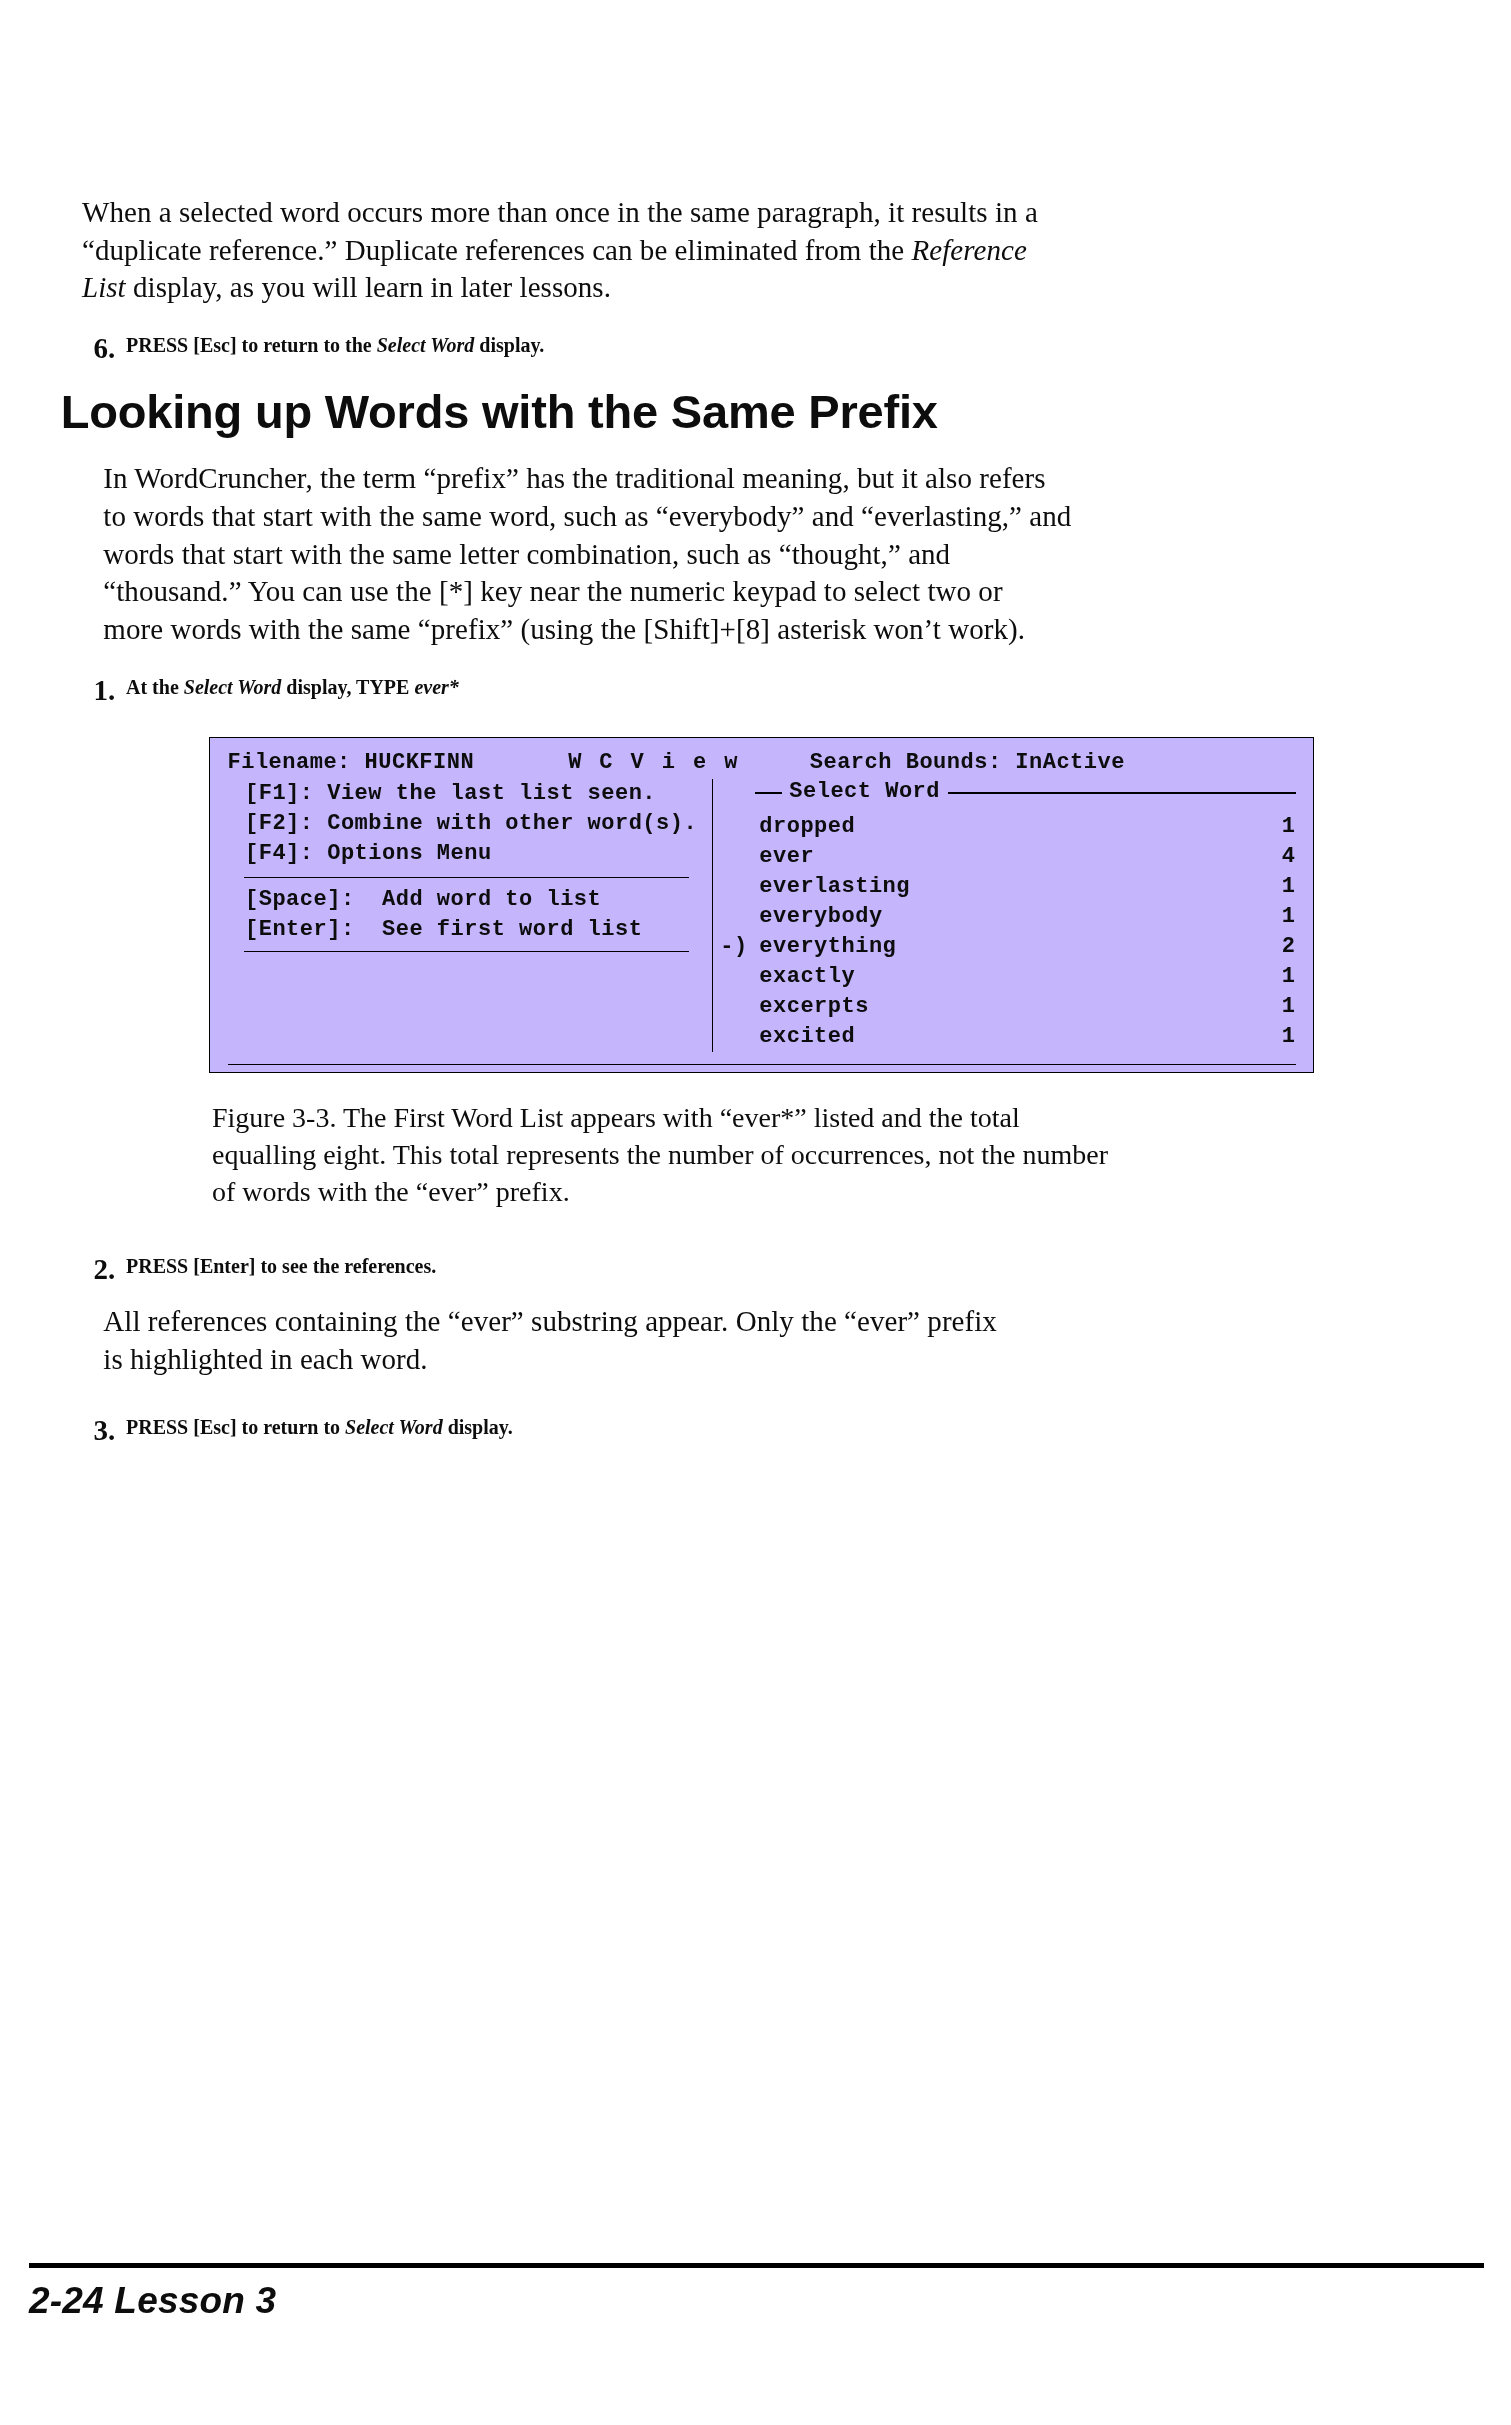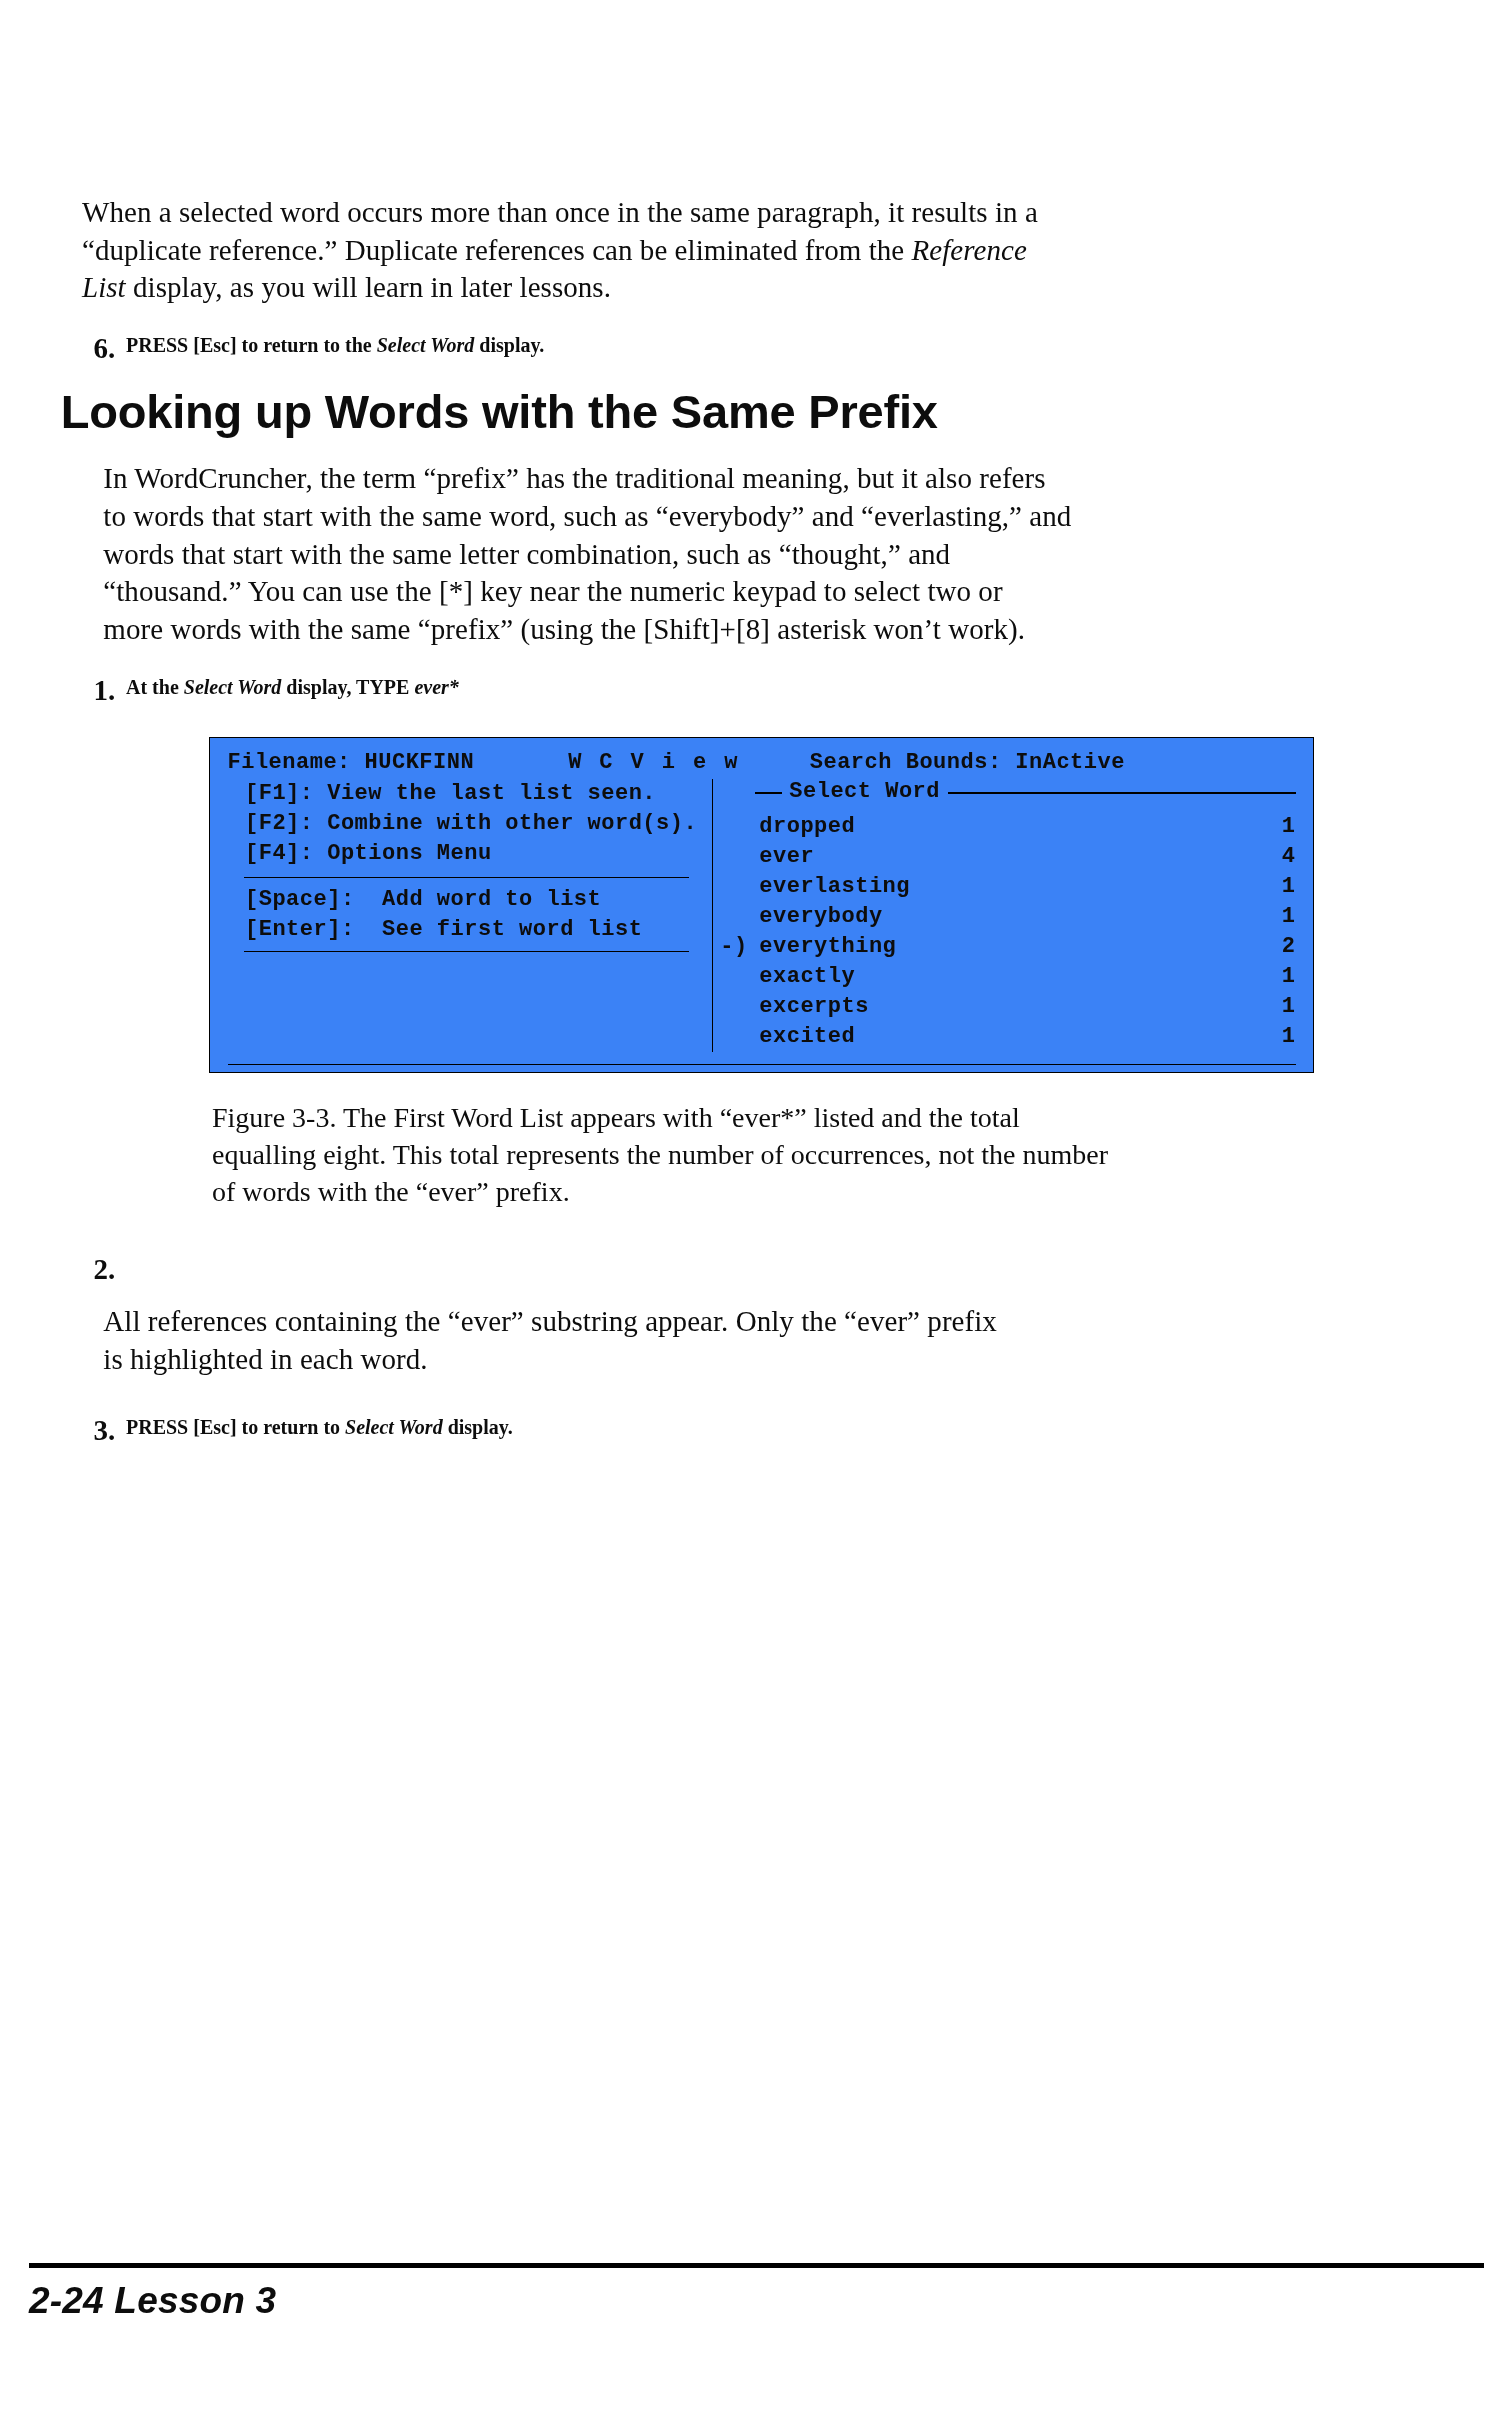--- a/index.html
+++ b/index.html
@@ -62,21 +62,21 @@
     font-size: 20px;
     line-height: 1.3;
   }
   .bold { font-weight: bold; }
 
   
   .figure {
     margin: 30px 0 0 127px;
     width: 1105px;
     border: 1.9px solid #000;
-    background: #3b82f6;
+    background: #c4b5fd;
     font-family: "Liberation Mono", monospace;
     position: relative;
     box-sizing: border-box;
   }
   .term-inner {
     padding: 12.6px 17.5px 6.8px 17.5px;
   }
   .term-row1 {
     display: flex;
     font-size: 22px;
@@ -324,20 +324,21 @@
     </div>
 
     <div class="caption">
       <span>Figure 3-3.  The First Word List appears with “ever*” listed and the total</span><br>
       <span>equalling eight.  This total represents the number of occurrences, not the number</span><br>
       <span>of words with the “ever” prefix.</span>
     </div>
 
     <div class="step-row" style="margin-top:42px;">
       <div class="num">2.</div>
+      <div class="txt bold">PRESS [Enter] to see the references.</div>
     </div>
 
     <div class="indent-block" style="margin-top:17.5px;">
       <p class="body-text">
         <span>All references containing  the “ever”  substring appear.  Only the “ever” prefix</span><br>
         <span>is highlighted in each word.</span>
       </p>
     </div>
 
     <div class="step-row" style="margin-top:35px;">

